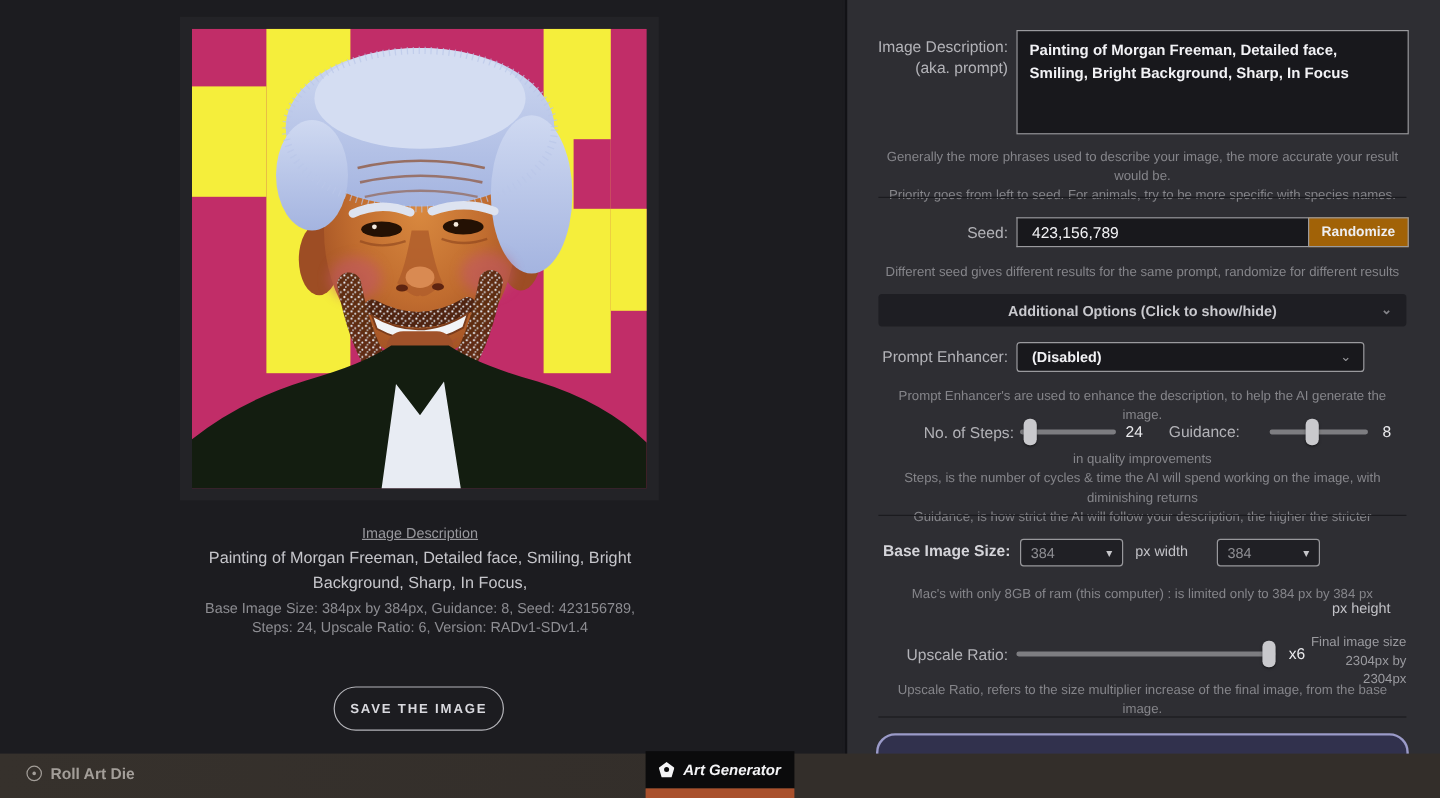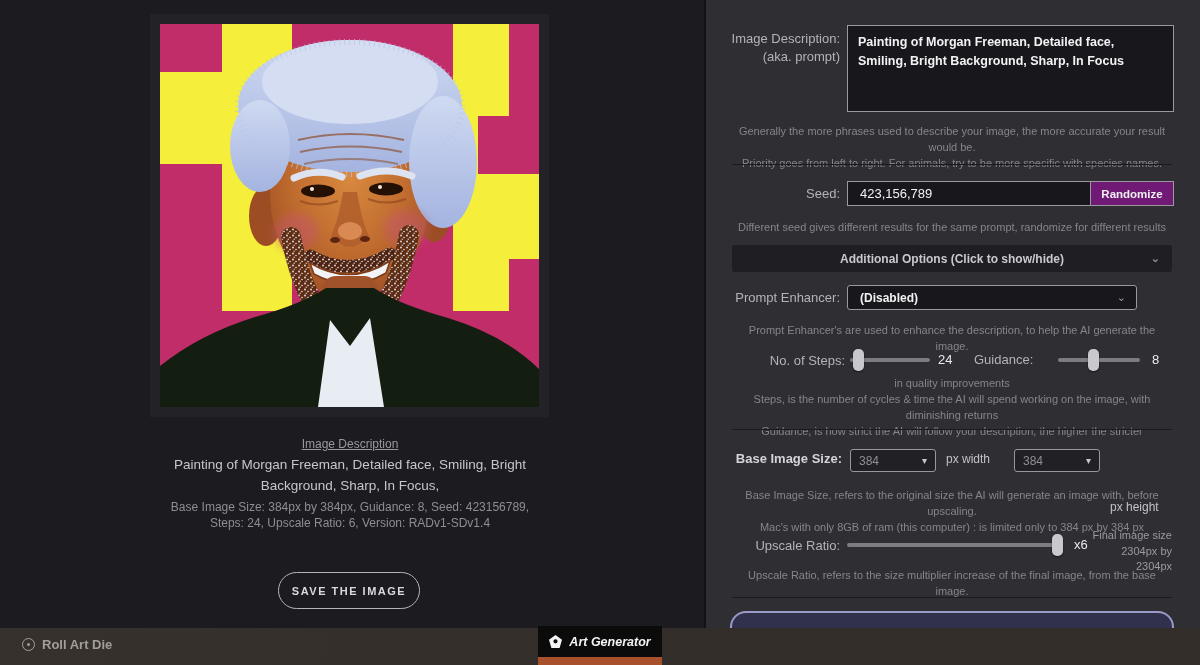--- a/index.html
+++ b/index.html
@@ -36,21 +36,21 @@
   .prompt-box { left:141px; top:25px; width:327px; height:87px; background:#18181c;
                 border:1px solid #9a9a9e; color:#f2f2f5; font-size:12.5px; font-weight:600;
                 line-height:19px; padding:7px 10px; resize:none;
                 font-family:"Liberation Sans", sans-serif; }
 
   .seed-row { left:141px; top:181px; width:327px; height:25px; display:flex; }
   .seed-label { left:24px; top:185px; }
   .seed-input { flex:1; background:#18181c; border:1px solid #9a9a9e; border-right:none;
                 color:#f2f2f5; font-size:13px; font-weight:400; padding:0 12px;
                 font-family:"Liberation Sans", sans-serif; }
-  .randomize-btn { width:84px; background:#701a75; border:1px solid #9a9a9e; color:#eeeef1;
+  .randomize-btn { width:84px; background:#a16207; border:1px solid #9a9a9e; color:#eeeef1;
                    font-size:11.5px; font-weight:bold; cursor:pointer;
                    font-family:"Liberation Sans", sans-serif; }
 
   .addl-bar { left:26px; top:245px; width:440px; height:27px; background:#1e1e23;
               border-radius:3px; display:flex; align-items:center; justify-content:center;
               font-size:12px; font-weight:600; color:#c9c9ce; cursor:pointer; }
   .addl-chevron { position:absolute; right:12px; color:#85858a; font-size:11px; }
 
   .pe-label { left:24px; top:289px; }
   .pe-select { left:141px; top:285px; width:290px; height:25px; background:#18181c;
@@ -203,21 +203,21 @@
 
   <div class="right-panel">
 
     <div class="rp label-col prompt-label">
       <div>Image Description:</div>
       <div>(aka. prompt)</div>
     </div>
     <textarea class="rp prompt-box" style="">Painting of Morgan Freeman, Detailed face, Smiling, Bright Background, Sharp, In Focus</textarea>
     <div class="rp help" style="top:123px;">
       <div>Generally the more phrases used to describe your image, the more accurate your result would be.</div>
-      <div>Priority goes from left to right. For animals, try to be more specific with species names.</div>
+      <div>Priority goes from left to seed. For animals, try to be more specific with species names.</div>
     </div>
 
     <div class="rp divider" style="top:164px;"></div>
 
     <div class="rp label-col seed-label">Seed:</div>
     <div class="rp seed-row">
       <input class="seed-input" value="423,156,789" style="">
       <button class="randomize-btn">Randomize</button>
     </div>
     <div class="rp help" style="top:219px;">Different seed gives different results for the same prompt, randomize for different results</div>
@@ -262,21 +262,20 @@
       <span class="sel-chevron">▾</span>
     </div>
     <div class="unit unit-w">px width</div>
     <div class="size-select size-h">
       <span>384</span>
       <span class="sel-chevron">▾</span>
     </div>
     <div class="unit unit-h">px height</div>
 
     <div class="rp help" style="top:487px;">
-      <div>Base Image Size, refers to the original size the AI will generate an image with, before upscaling.</div>
       <div>Mac's with only 8GB of ram (this computer) : is limited only to 384 px by 384 px</div>
     </div>
 
     <div class="rp label-col upscale-label">Upscale Ratio:</div>
     <div class="slider upscale-slider">
       <div class="track"></div>
       <div class="thumb" style="left:95%;"></div>
     </div>
     <div class="slider-value upscale-value">x6</div>
     <div class="final-size">

